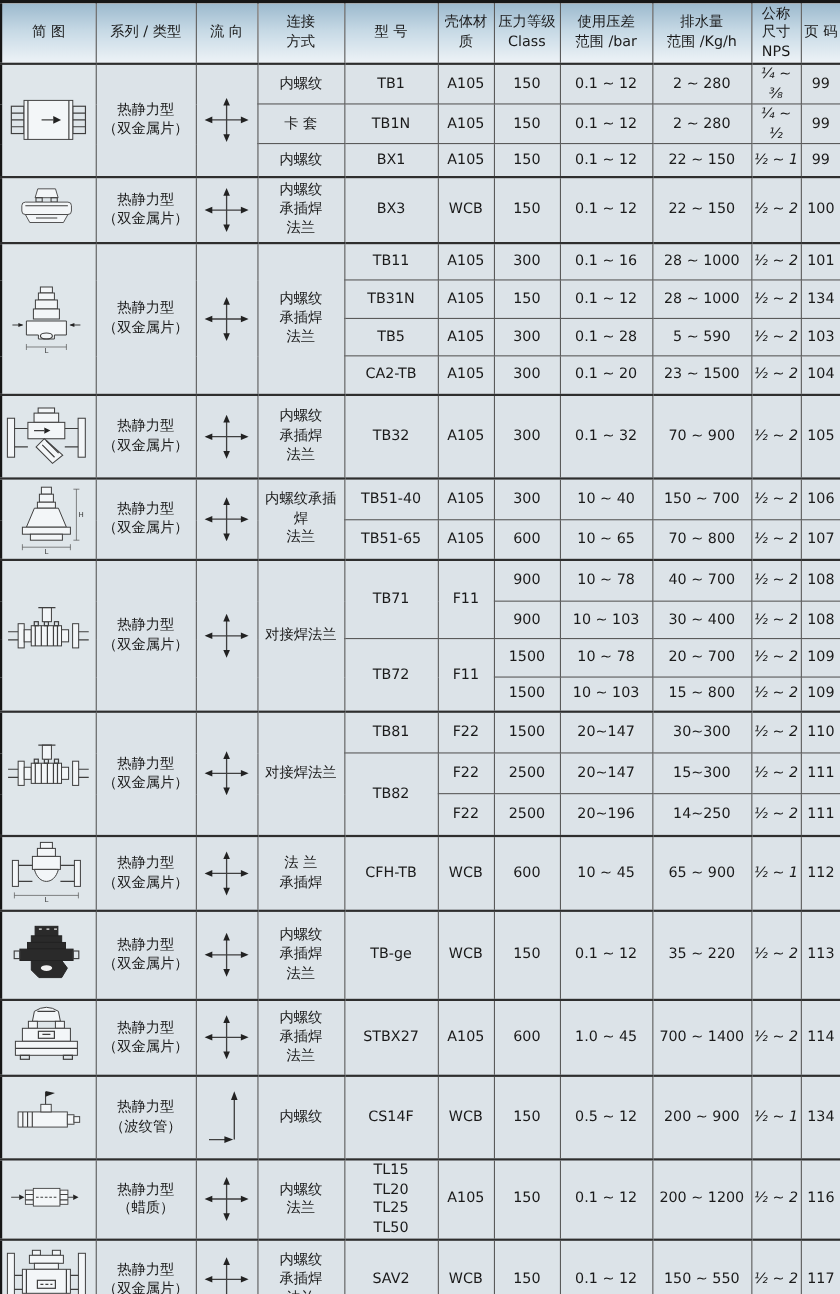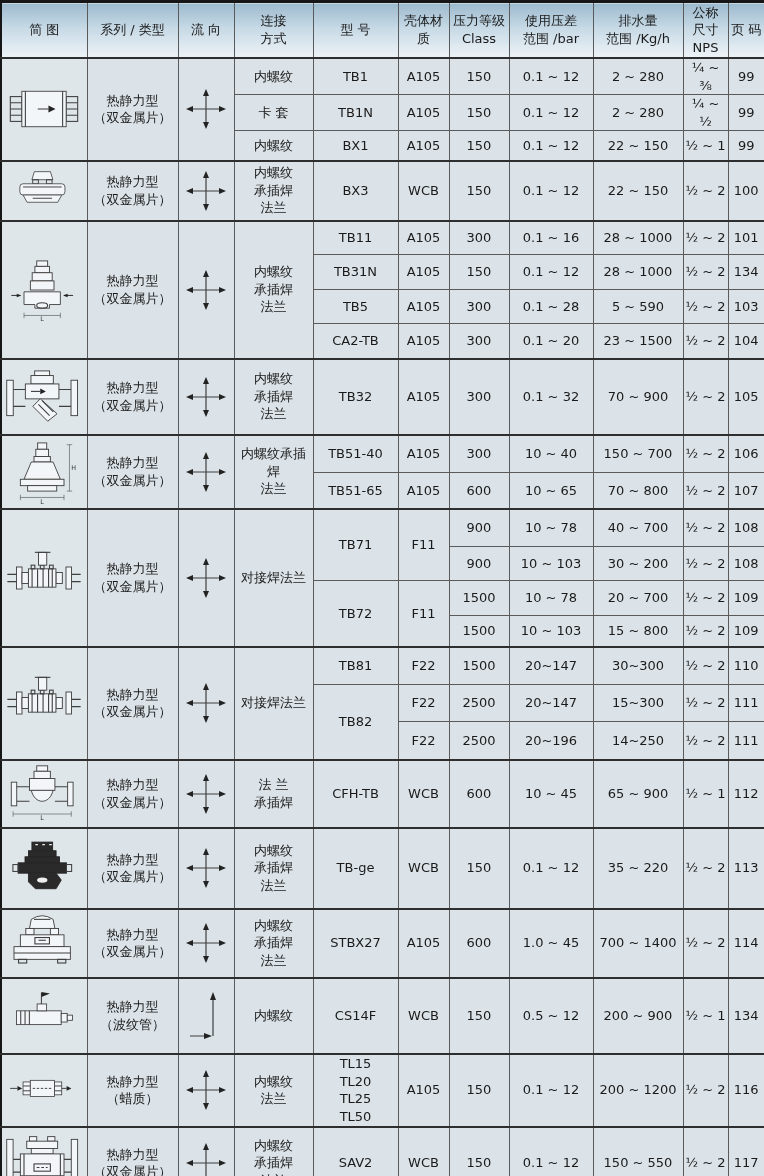--- a/index.html
+++ b/index.html
@@ -31,21 +31,21 @@
     background:linear-gradient(180deg,#9dbace 0%,#c6d9e5 45%,#eef3f7 100%);
     height:54px;
     font-weight:normal;
     font-size:13px;
     border-bottom:2px solid #2e2e2e;
   }
   .catalog tr.group-start td{ border-top:2px solid #2e2e2e; }
   .cell-schematic{ background:#dfe6ea; }
   .cell-schematic svg,.cell-flow svg{ display:block; margin:0 auto; }
   .cell-series{ font-size:13px; }
-  .cell-nps{ font-size:12px; }
+  .cell-nps{ font-size:12px;font-style:italic; }
   .cell-conn{ font-size:13px; }
   svg .ln{ stroke:#3f3f3f; stroke-width:1.2; fill:none; }
   svg .fl{ stroke:#3f3f3f; stroke-width:1; fill:#f3f6f8; }
   svg .dk{ stroke:#222; stroke-width:1; fill:#2a2a2a; }
   svg .ar{ fill:#222; stroke:none; }
   svg .dim{ stroke:#555; stroke-width:0.7; fill:none; }
   svg text{ font-family:"DejaVu Sans",sans-serif; font-size:7px; fill:#333; }
 </style>
 </head>
 <body>
@@ -332,21 +332,21 @@
         <td rowspan="2" class="cell-material">F11</td>
         <td class="cell-class">900</td>
         <td class="cell-dp-range">10 ~ 78</td>
         <td class="cell-capacity">40 ~ 700</td>
         <td class="cell-nps">½ ~ 2</td>
         <td class="cell-page">108</td>
       </tr>
       <tr style="height: 34px;">
         <td class="cell-class">900</td>
         <td class="cell-dp-range">10 ~ 103</td>
-        <td class="cell-capacity">30 ~ 200</td>
+        <td class="cell-capacity">30 ~ 400</td>
         <td class="cell-nps">½ ~ 2</td>
         <td class="cell-page">108</td>
       </tr>
       <tr style="height: 35px;">
         <td rowspan="2" class="cell-model">TB72</td>
         <td rowspan="2" class="cell-material">F11</td>
         <td class="cell-class">1500</td>
         <td class="cell-dp-range">10 ~ 78</td>
         <td class="cell-capacity">20 ~ 700</td>
         <td class="cell-nps">½ ~ 2</td>

